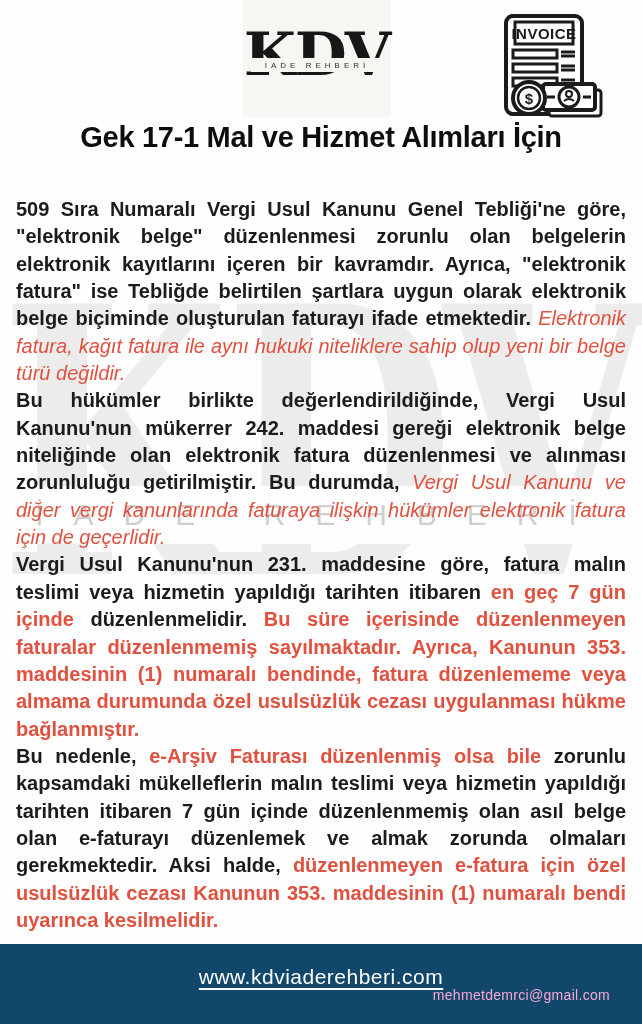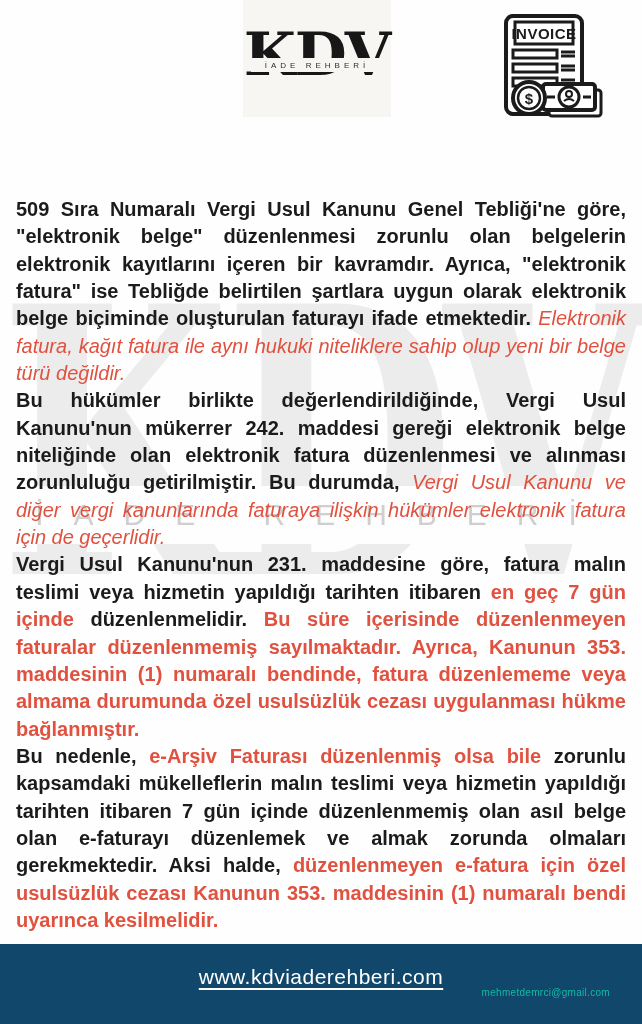--- a/index.html
+++ b/index.html
@@ -73,21 +73,21 @@
     position:absolute;left:0;top:944px;width:642px;height:80px;
     background:var(--footer-bg);z-index:3;
   }
   .footer-url{
     position:absolute;left:0;right:0;top:21px;text-align:center;
     color:#ffffff;font-size:21px;letter-spacing:0.5px;
     text-decoration:underline;text-underline-offset:4px;
   }
   .footer-email{
     position:absolute;right:32px;top:43px;
-    color:#14b8a6;font-size:10px;letter-spacing:0.3px;
+    color:#f9a8d4;font-size:14px;letter-spacing:0.3px;
   }
 </style>
 </head>
 <body>
 
 <div class="page">
 
   <div class="watermark" aria-hidden="true">
     <div class="wm-kdv">KDV</div>
     <div class="wm-band">
@@ -127,20 +127,21 @@
     </g>
 
     <g>
       <circle cx="32" cy="86" r="16" fill="#ffffff" stroke="#1b1b1b" stroke-width="4"></circle>
       <circle cx="32" cy="86" r="11" fill="none" stroke="#1b1b1b" stroke-width="2.5"></circle>
       <text x="32" y="92" text-anchor="middle" font-family="Liberation Sans, sans-serif" font-size="15" font-weight="bold" fill="#1b1b1b">$</text>
     </g>
   </svg>
 
   <div class="title">
+    <div>Gek 17-1 Mal ve Hizmet Alımları İçin</div>
   </div>
 
   <div class="body-text">
       <p class="para"><span class="run-normal">509 Sıra Numaralı Vergi Usul Kanunu Genel Tebliği'ne göre, "elektronik belge" düzenlenmesi zorunlu olan belgelerin elektronik kayıtlarını içeren bir kavramdır. Ayrıca, "elektronik fatura" ise Tebliğde belirtilen şartlara uygun olarak elektronik belge biçiminde oluşturulan faturayı ifade etmektedir. </span><span class="run-red-italic">Elektronik fatura, kağıt fatura ile aynı hukuki niteliklere sahip olup yeni bir belge türü değildir.</span></p>
       <p class="para"><span class="run-normal">Bu hükümler birlikte değerlendirildiğinde, Vergi Usul Kanunu'nun mükerrer 242. maddesi gereği elektronik belge niteliğinde olan elektronik fatura düzenlenmesi ve alınması zorunluluğu getirilmiştir. Bu durumda, </span><span class="run-red-italic">Vergi Usul Kanunu ve diğer vergi kanunlarında faturaya ilişkin hükümler elektronik fatura için de geçerlidir.</span></p>
       <p class="para"><span class="run-normal">Vergi Usul Kanunu'nun 231. maddesine göre, fatura malın teslimi veya hizmetin yapıldığı tarihten itibaren </span><span class="run-red-bold">en geç 7 gün içinde</span><span class="run-normal"> düzenlenmelidir. </span><span class="run-red-bold">Bu süre içerisinde düzenlenmeyen faturalar düzenlenmemiş sayılmaktadır. Ayrıca, Kanunun 353. maddesinin (1) numaralı bendinde, fatura düzenlememe veya almama durumunda özel usulsüzlük cezası uygulanması hükme bağlanmıştır.</span></p>
       <p class="para"><span class="run-normal">Bu nedenle, </span><span class="run-red-bold">e-Arşiv Faturası düzenlenmiş olsa bile</span><span class="run-normal"> zorunlu kapsamdaki mükelleflerin malın teslimi veya hizmetin yapıldığı tarihten itibaren 7 gün içinde düzenlenmemiş olan asıl belge olan e-faturayı düzenlemek ve almak zorunda olmaları gerekmektedir. Aksi halde, </span><span class="run-red-bold">düzenlenmeyen e-fatura için özel usulsüzlük cezası Kanunun 353. maddesinin (1) numaralı bendi uyarınca kesilmelidir.</span></p>
     </div>
 
   <div class="footer">

